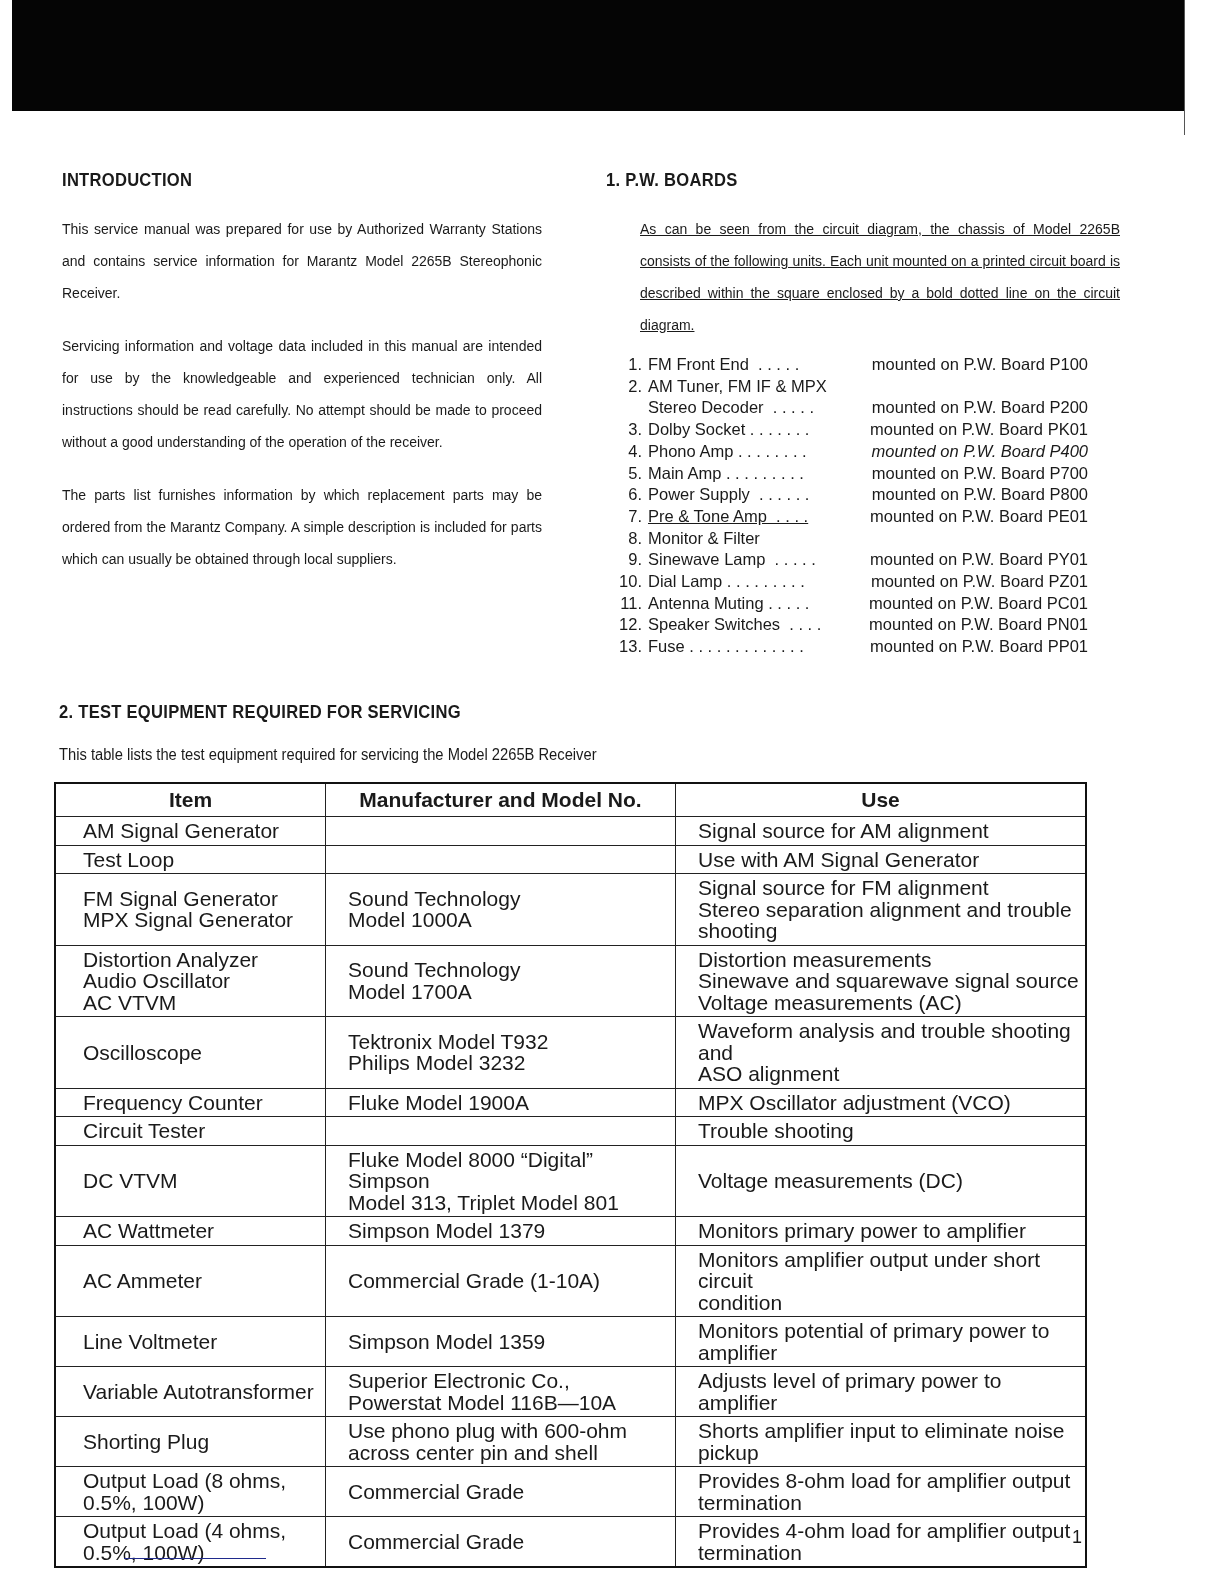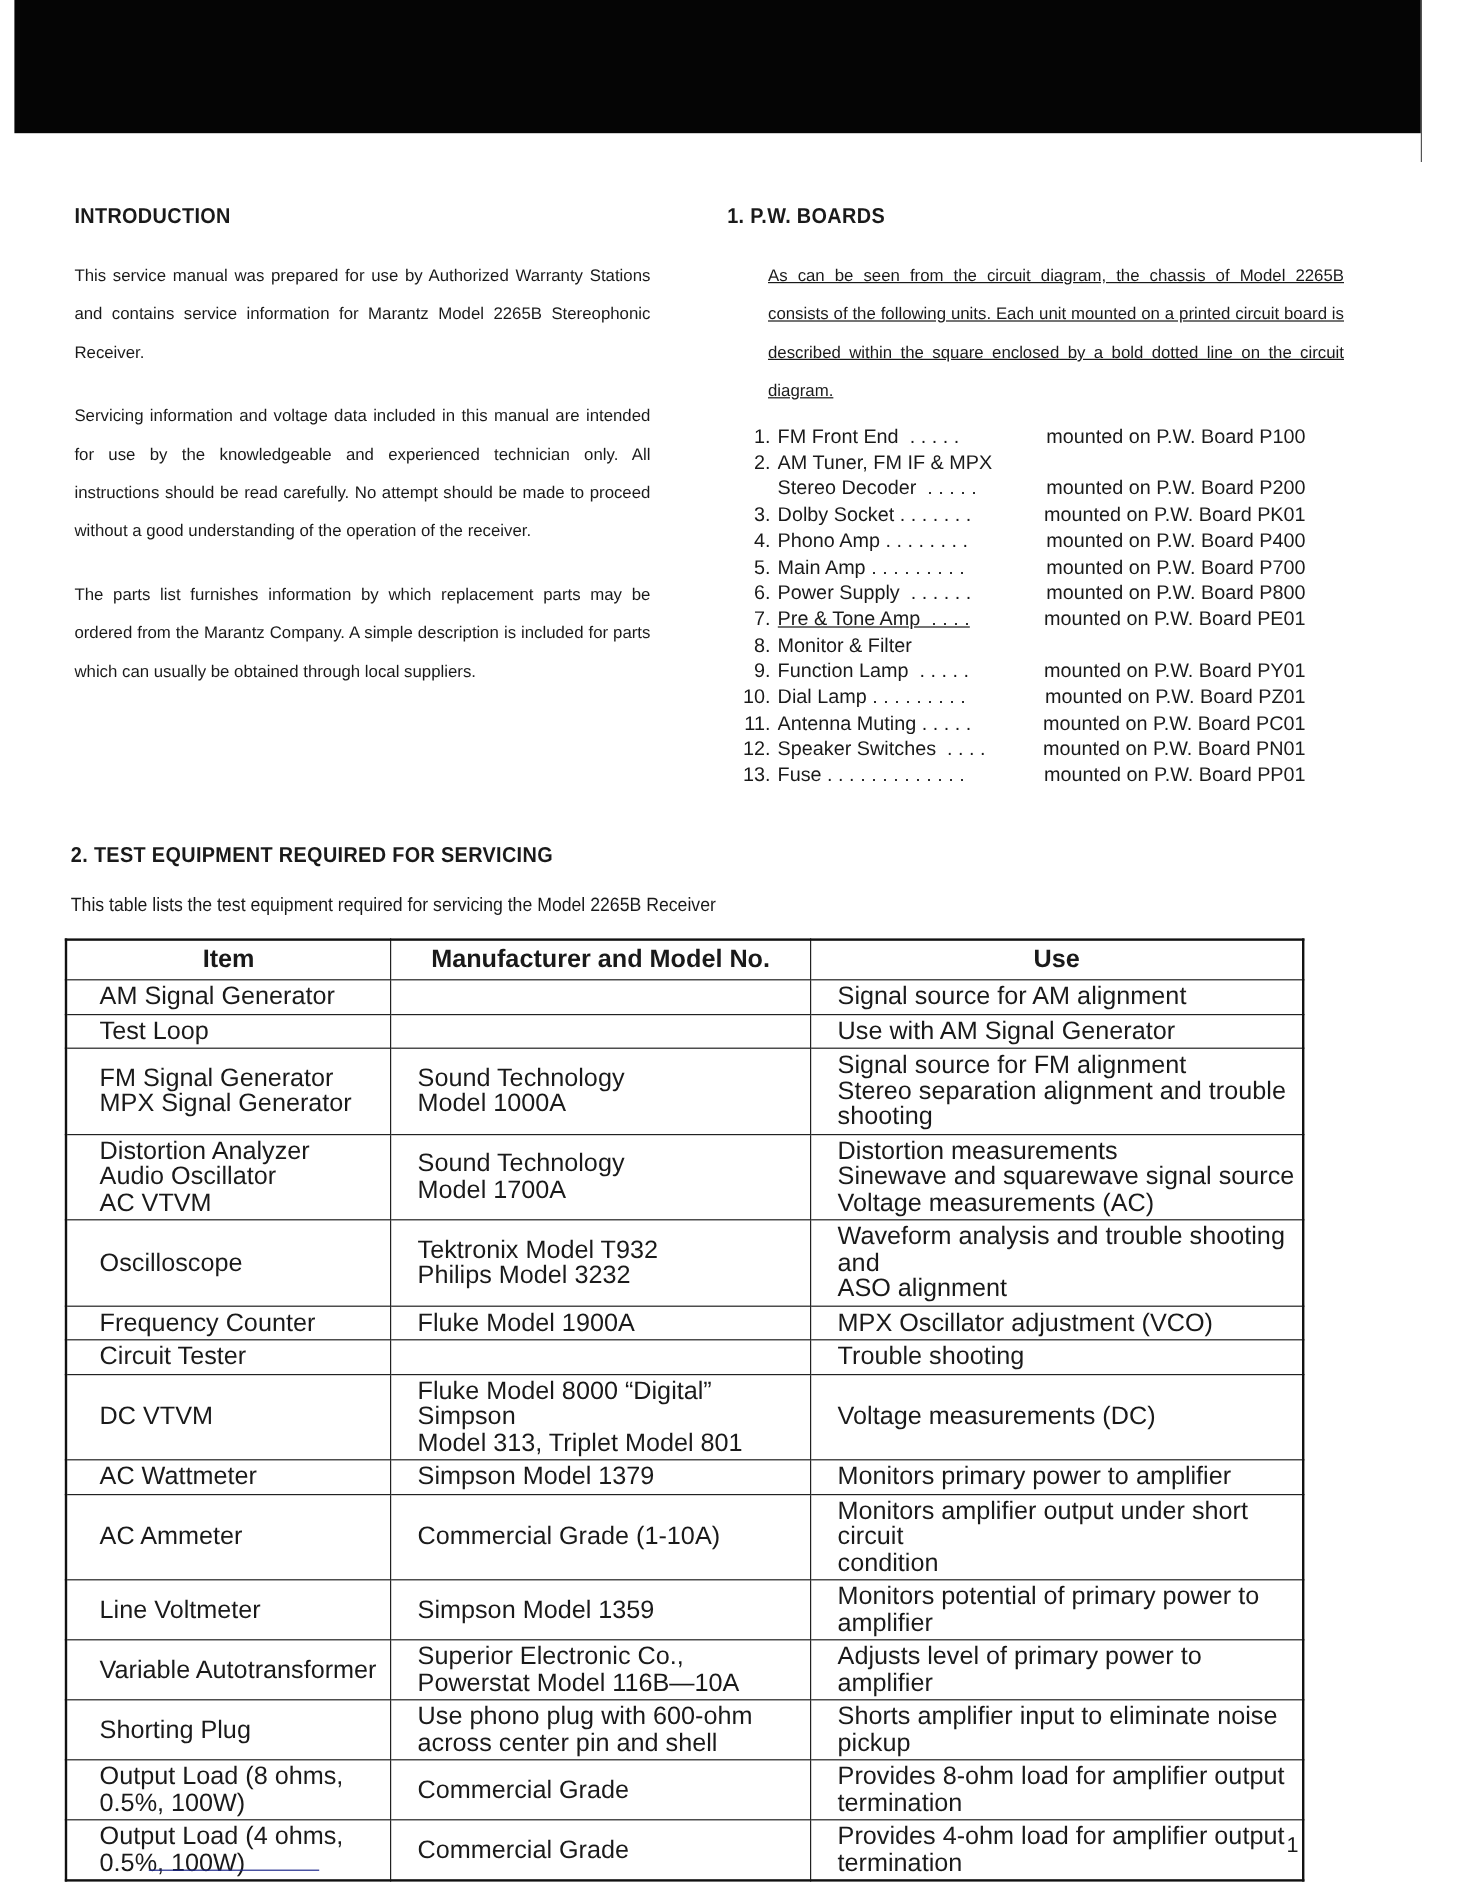--- a/index.html
+++ b/index.html
@@ -82,21 +82,21 @@
       <span class="b-mount" style="white-space: pre;">mounted on P.W. Board P200</span>
     </div>
     <div class="board-row">
       <span class="b-num" style="white-space: pre;">3.</span>
       <span class="b-name" style="white-space: pre;">Dolby Socket . . . . . . .</span>
       <span class="b-mount" style="white-space: pre;">mounted on P.W. Board PK01</span>
     </div>
     <div class="board-row">
       <span class="b-num" style="white-space: pre;">4.</span>
       <span class="b-name" style="white-space: pre;">Phono Amp . . . . . . . .</span>
-      <span class="b-mount" style="white-space: pre;">mounted on P.W. Board P400</span>
+      <span class="b-mount" style="white-space: pre; font-style: italic;">mounted on P.W. Board P400</span>
     </div>
     <div class="board-row">
       <span class="b-num" style="white-space: pre;">5.</span>
       <span class="b-name" style="white-space: pre;">Main Amp . . . . . . . . .</span>
       <span class="b-mount" style="white-space: pre;">mounted on P.W. Board P700</span>
     </div>
     <div class="board-row">
       <span class="b-num" style="white-space: pre;">6.</span>
       <span class="b-name" style="white-space: pre;">Power Supply  . . . . . .</span>
       <span class="b-mount" style="white-space: pre;">mounted on P.W. Board P800</span>
@@ -106,21 +106,21 @@
       <span class="b-name" style="white-space: pre; text-decoration: underline;">Pre &amp; Tone Amp  . . . .</span>
       <span class="b-mount" style="white-space: pre;">mounted on P.W. Board PE01</span>
     </div>
     <div class="board-row">
       <span class="b-num" style="white-space: pre;">8.</span>
       <span class="b-name" style="white-space: pre;">Monitor &amp; Filter</span>
       <span class="b-mount" style="white-space: pre;"></span>
     </div>
     <div class="board-row">
       <span class="b-num" style="white-space: pre;">9.</span>
-      <span class="b-name" style="white-space: pre;">Function Lamp  . . . . .</span>
+      <span class="b-name" style="white-space: pre;">Sinewave Lamp  . . . . .</span>
       <span class="b-mount" style="white-space: pre;">mounted on P.W. Board PY01</span>
     </div>
     <div class="board-row">
       <span class="b-num" style="white-space: pre;">10.</span>
       <span class="b-name" style="white-space: pre;">Dial Lamp . . . . . . . . .</span>
       <span class="b-mount" style="white-space: pre;">mounted on P.W. Board PZ01</span>
     </div>
     <div class="board-row">
       <span class="b-num" style="white-space: pre;">11.</span>
       <span class="b-name" style="white-space: pre;">Antenna Muting . . . . .</span>

